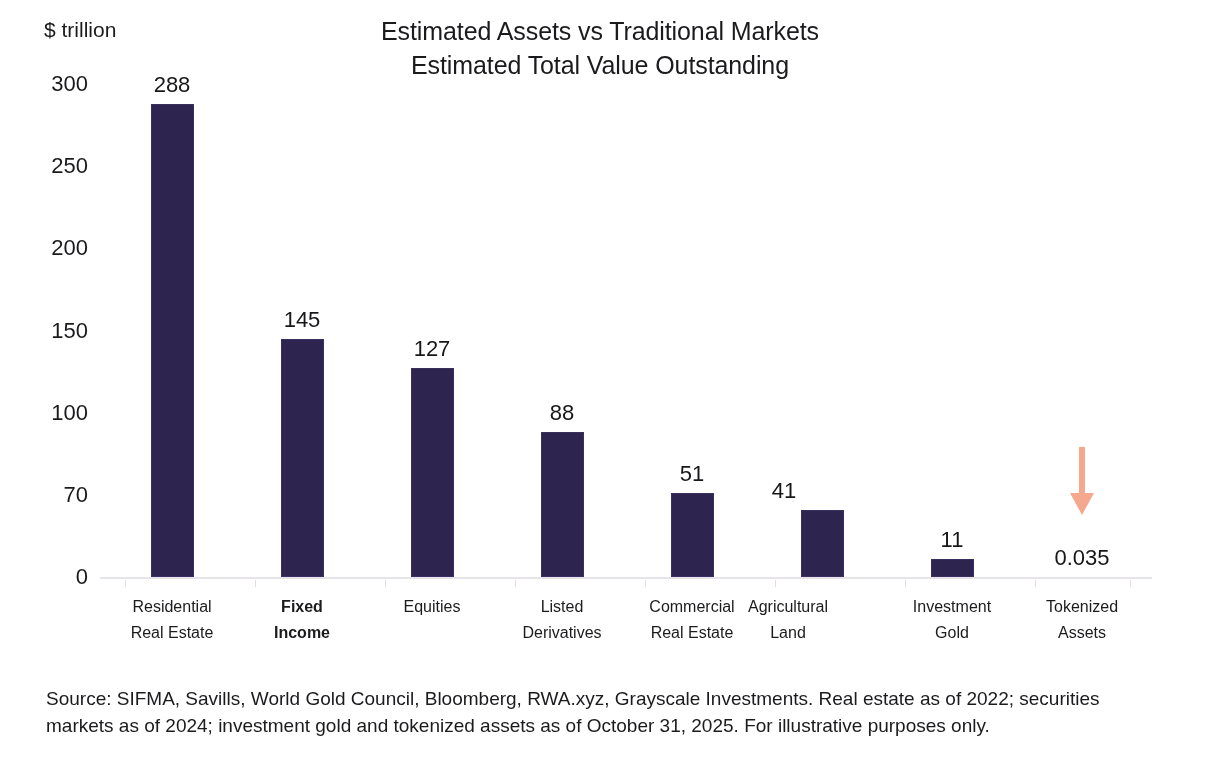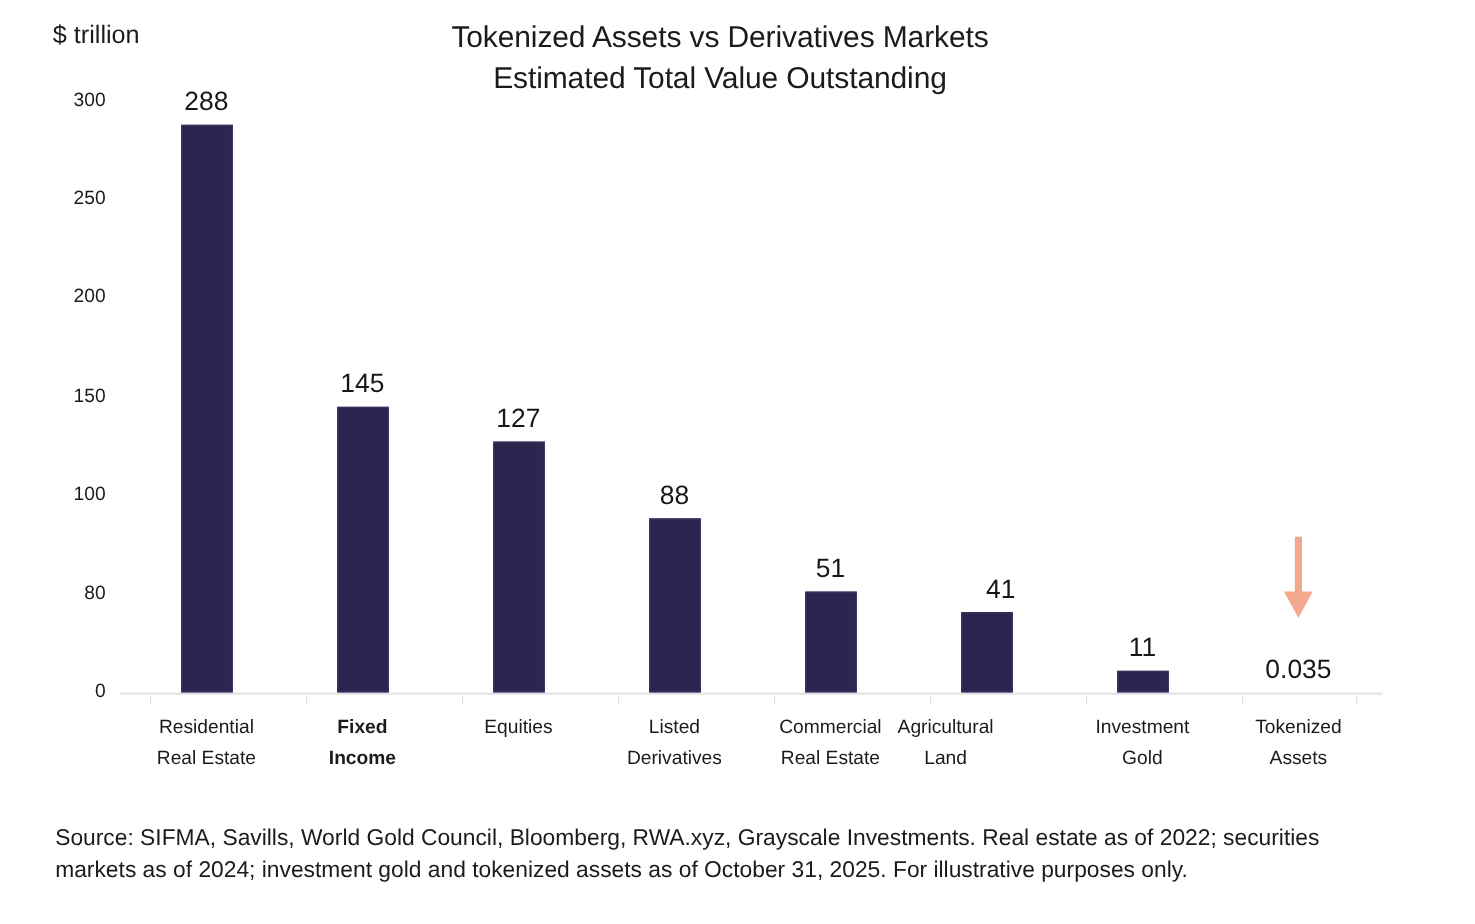--- a/index.html
+++ b/index.html
@@ -53,21 +53,21 @@
     position: absolute;
     left: 0;
     top: 60px;
     width: 96px;
     height: 518px;
   }
   .y-tick {
     position: absolute;
     right: 8px;
     transform: translateY(-50%);
-    font-size: 16px;
+    font-size: 22px;
     color: #1b1b1e;
     text-align: right;
     white-space: nowrap;
   }
 
   
   .axis-line {
     position: absolute;
     left: 100px;
     top: 577px;
@@ -129,31 +129,31 @@
   }
 </style>
 </head>
 <body>
 
 <div id="chart-root">
 
   <div class="unit-label">$ trillion</div>
 
   <div class="chart-title">
-    <span class="line">Tokenized Assets vs Derivatives Markets</span>
+    <span class="line">Estimated Assets vs Traditional Markets</span>
     <span class="line">Estimated Total Value Outstanding</span>
   </div>
 
   <div class="y-axis" id="y-axis">
       <div class="y-tick" style="top: 24px;">300</div>
       <div class="y-tick" style="top: 106.167px;">250</div>
       <div class="y-tick" style="top: 188.333px;">200</div>
       <div class="y-tick" style="top: 270.5px;">150</div>
       <div class="y-tick" style="top: 352.667px;">100</div>
-      <div class="y-tick" style="top: 434.833px;">80</div>
+      <div class="y-tick" style="top: 434.833px;">70</div>
       <div class="y-tick" style="top: 517px;">0</div>
     </div>
 
   <div class="axis-line"></div>
 
   <div id="plot-area-host"></div>
 
   <div class="source-note">Source: SIFMA, Savills, World Gold Council, Bloomberg, RWA.xyz, Grayscale Investments. Real estate as of 2022; securities markets as of 2024; investment gold and tokenized assets as of October 31, 2025. For illustrative purposes only.</div>
 <div class="bar" title="Residential Real Estate: 288" style="left: 150.5px; width: 43px; height: 473.28px; top: 103.72px; background: rgb(46, 36, 80);"></div>
     <div class="bar-value" style="left: 172px; top: 71.72px;">288</div>
@@ -169,21 +169,21 @@
     <div class="x-label" style="left: 432px;"><span>Equities</span></div>
     <div class="bar" title="Listed Derivatives: 88" style="left: 540.5px; width: 43px; height: 144.613px; top: 432.387px; background: rgb(46, 36, 80);"></div>
     <div class="bar-value" style="left: 562px; top: 400.387px;">88</div>
     <div class="x-tick-mark" style="left: 514.5px;"></div>
     <div class="x-label" style="left: 562px;"><span>Listed</span><span class="l2">Derivatives</span></div>
     <div class="bar" title="Commercial Real Estate: 51" style="left: 670.5px; width: 43px; height: 83.81px; top: 493.19px; background: rgb(46, 36, 80);"></div>
     <div class="bar-value" style="left: 692px; top: 461.19px;">51</div>
     <div class="x-tick-mark" style="left: 644.5px;"></div>
     <div class="x-label" style="left: 692px;"><span>Commercial</span><span class="l2">Real Estate</span></div>
     <div class="bar" title="Agricultural Land: 41" style="left: 800.5px; width: 43px; height: 67.3767px; top: 509.623px; background: rgb(46, 36, 80);"></div>
-    <div class="bar-value" style="left: 834px; top: 477.623px;">41</div>
+    <div class="bar-value" style="left: 784px; top: 477.623px;">41</div>
     <div class="x-tick-mark" style="left: 774.5px;"></div>
     <div class="x-label" style="left: 788px;"><span>Agricultural</span><span class="l2">Land</span></div>
     <div class="bar" title="Investment Gold: 11" style="left: 930.5px; width: 43px; height: 18.0767px; top: 558.923px; background: rgb(46, 36, 80);"></div>
     <div class="bar-value" style="left: 952px; top: 526.923px;">11</div>
     <div class="x-tick-mark" style="left: 904.5px;"></div>
     <div class="x-label" style="left: 952px;"><span>Investment</span><span class="l2">Gold</span></div>
     <div class="bar-value" style="left: 1082px; top: 544.942px;">0.035</div>
     <div class="x-tick-mark" style="left: 1034.5px;"></div>
     <div class="x-label" style="left: 1082px;"><span>Tokenized</span><span class="l2">Assets</span></div>
     <div class="x-tick-mark" style="left: 1129.5px;"></div>

